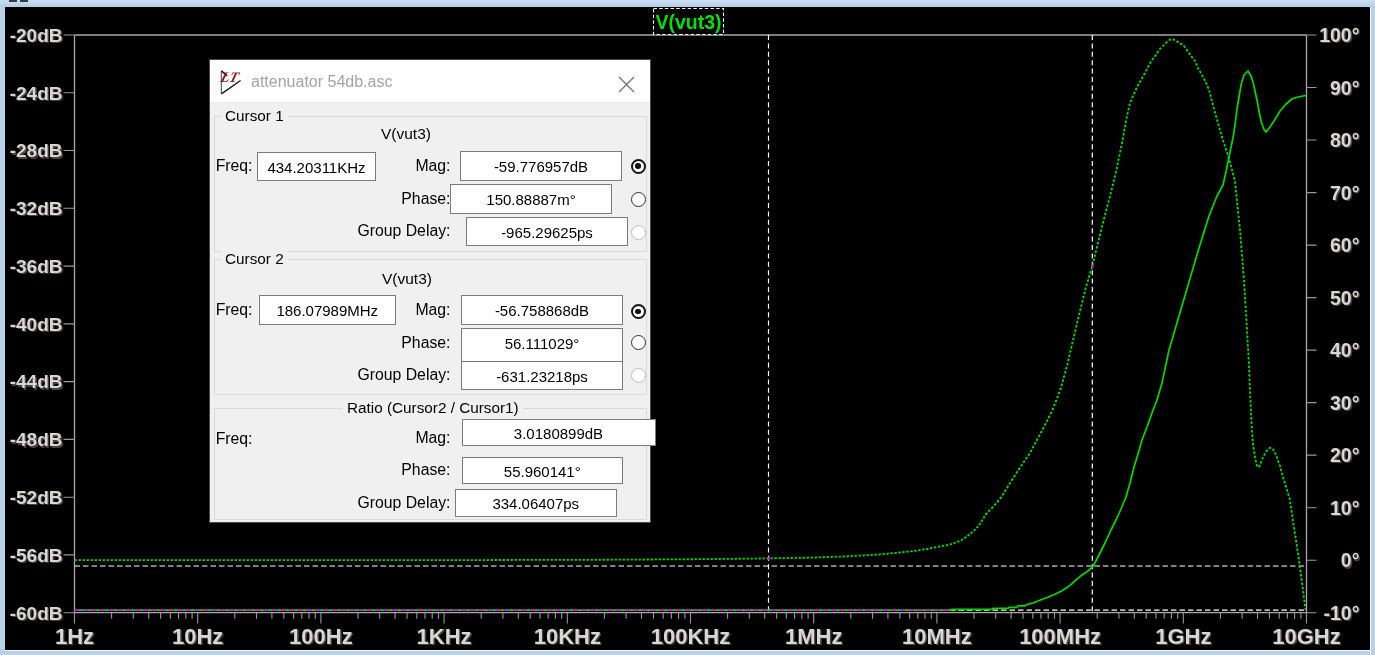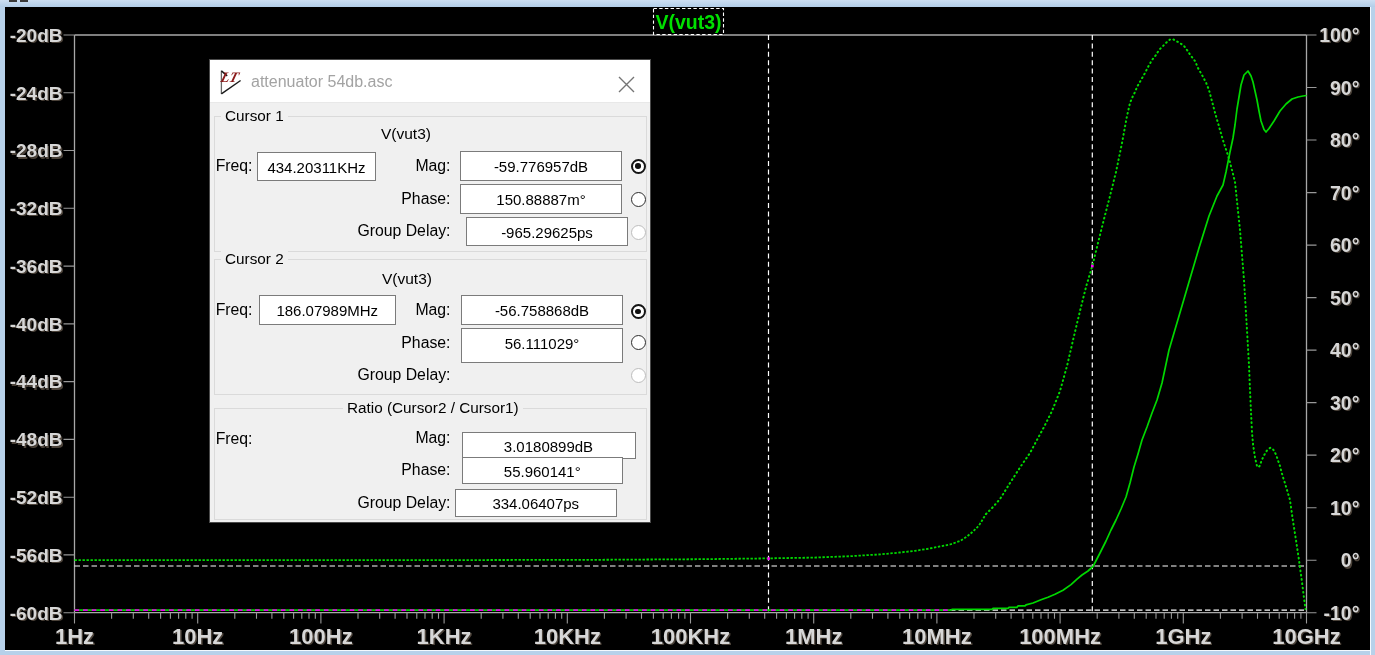--- a/index.html
+++ b/index.html
@@ -97,41 +97,42 @@
     <div class="glab" style="left:11px;top:47px">Cursor&nbsp;1</div>
     <div class="vt" style="left:171px;top:65px">V(vut3)</div>
     <div class="lb" style="left:-157.5px;top:96px;width:200px">Freq:</div>
     <div class="fb" style="left:47px;top:91.5px;width:119px;height:29px;line-height:29px">434.20311KHz</div>
     <div class="lb" style="left:40.5px;top:96px;width:200px">Mag:</div>
     <div class="fb" style="left:250px;top:91px;width:162px;height:29.5px;line-height:29.5px">-59.776957dB</div>
     <div class="rd sel" style="left:420.5px;top:98.5px">
       <div class="dot"></div>
     </div>
     <div class="lb" style="left:40.5px;top:129px;width:200px">Phase:</div>
-    <div class="fb" style="left:250px;top:124px;width:162px;height:29.5px;line-height:29.5px">150.88887m°</div>
+    <div class="fb" style="left:240px;top:124px;width:162px;height:29.5px;line-height:29.5px">150.88887m°</div>
     <div class="rd un" style="left:420.5px;top:131.5px"></div>
     <div class="lb" style="left:40.5px;top:160.5px;width:200px">Group Delay:</div>
     <div class="fb" style="left:256px;top:156.5px;width:162px;height:29px;line-height:29px">-965.29625ps</div>
     <div class="rd dis" style="left:420.5px;top:164.5px"></div>
     <div class="grp" style="left:4px;top:199px;width:433px;height:136px"></div>
     <div class="glab" style="left:11px;top:190px">Cursor&nbsp;2</div>
     <div class="vt" style="left:172px;top:209.5px">V(vut3)</div>
     <div class="lb" style="left:-157.5px;top:240px;width:200px">Freq:</div>
     <div class="fb" style="left:48.5px;top:235px;width:137.5px;height:30px;line-height:30px">186.07989MHz</div>
     <div class="lb" style="left:40.5px;top:240px;width:200px">Mag:</div>
     <div class="fb" style="left:251px;top:234.5px;width:162px;height:30px;line-height:30px">-56.758868dB</div>
     <div class="rd sel" style="left:420.5px;top:244.0px">
       <div class="dot"></div>
     </div>
     <div class="lb" style="left:40.5px;top:272.5px;width:200px">Phase:</div>
     <div class="fb" style="left:251px;top:268px;width:162px;height:35px;line-height:29.5px">56.111029°</div>
     <div class="rd un" style="left:420.5px;top:275.0px"></div>
     <div class="lb" style="left:40.5px;top:305px;width:200px">Group Delay:</div>
+    <div class="fb" style="left:251px;top:301px;width:162px;height:29px;line-height:29px">-631.23218ps</div>
     <div class="rd dis" style="left:420.5px;top:307.5px"></div>
     <div class="grp" style="left:4px;top:348px;width:433px;height:112px"></div>
     <div class="glab" style="left:133px;top:339px">Ratio (Cursor2 / Cursor1)</div>
     <div class="lb" style="left:-157.5px;top:368.5px;width:200px">Freq:</div>
     <div class="lb" style="left:40.5px;top:368px;width:200px">Mag:</div>
-    <div class="fb" style="left:251.5px;top:372px;width:174px;height:27px;line-height:27px">3.0180899dB</div>
+    <div class="fb" style="left:251.5px;top:359px;width:194px;height:27px;line-height:27px">3.0180899dB</div>
     <div class="lb" style="left:40.5px;top:400px;width:200px">Phase:</div>
     <div class="fb" style="left:251.5px;top:396.5px;width:161.5px;height:27.5px;line-height:27.5px">55.960141°</div>
     <div class="lb" style="left:40.5px;top:432.5px;width:200px">Group Delay:</div>
     <div class="fb" style="left:245px;top:428.5px;width:161.5px;height:28px;line-height:28px">334.06407ps</div>
   </div>
 </body></html>

